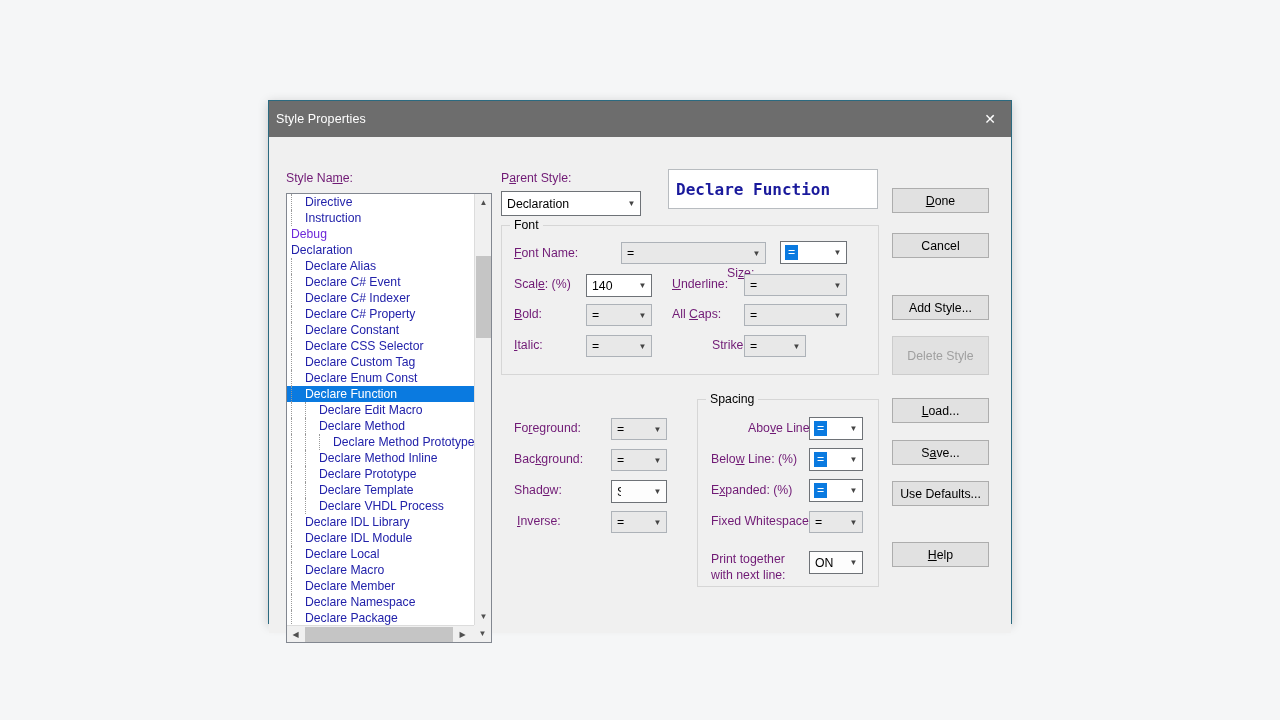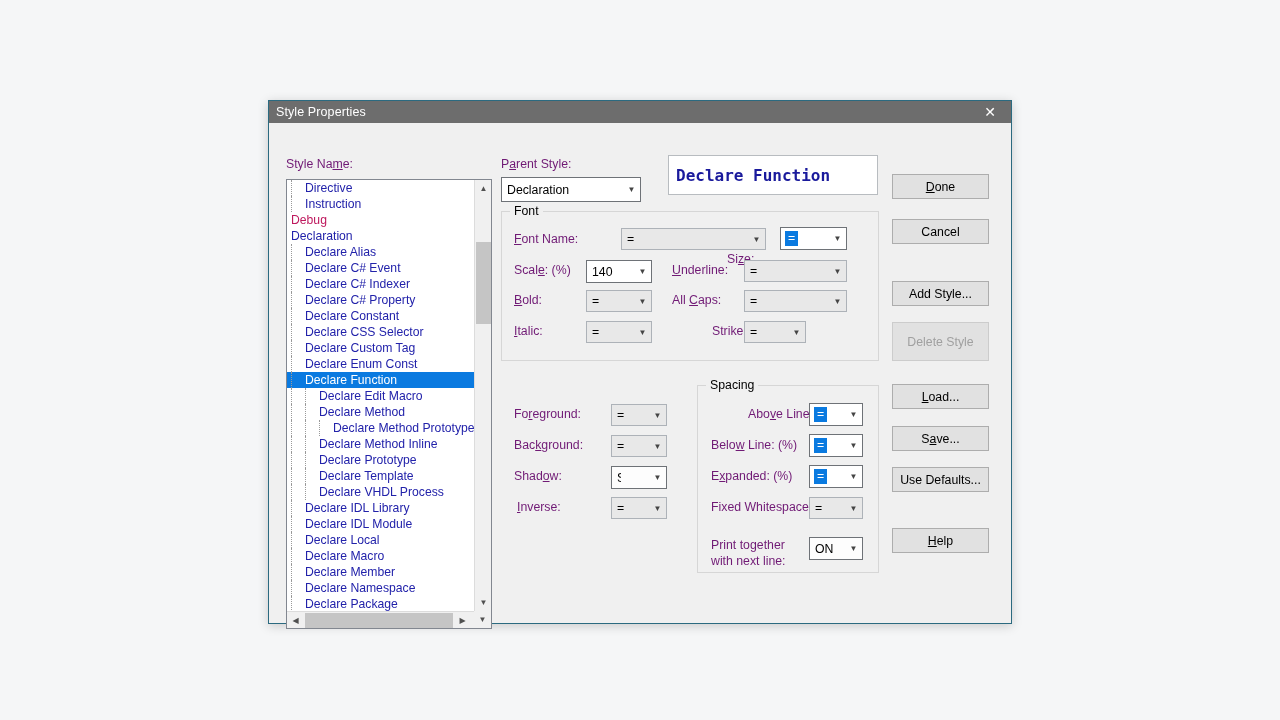--- a/index.html
+++ b/index.html
@@ -20,21 +20,21 @@
     width: 744px;
     height: 524px;
     background: #f0f0f0;
     border: 1px solid #2b6a80;
     box-sizing: border-box;
     box-shadow: 0 2px 10px rgba(0,0,0,0.18);
   }
 
   
   #titlebar {
-    height: 22px;
+    height: 36px;
     background: #6d6d6d;
     display: flex;
     align-items: center;
     justify-content: space-between;
     color: #ffffff;
   }
   #titlebar .title {
     font-size: 12.5px;
     padding-left: 7px;
     letter-spacing: 0.1px;
@@ -89,21 +89,21 @@
   .tree-row {
     height: 16px;
     line-height: 16px;
     font-size: 12.2px;
     color: #2222aa;
     white-space: nowrap;
     position: relative;
     padding-left: 4px;
     cursor: default;
   }
-  .tree-row.red { color: #be185d; }
+  .tree-row.red { color: #6d28d9; }
   .tree-row.sel {
     background: #0a7ae0;
     color: #ffffff;
   }
   .ind-box {
     display: inline-block;
     vertical-align: top;
     height: 16px;
   }
 

